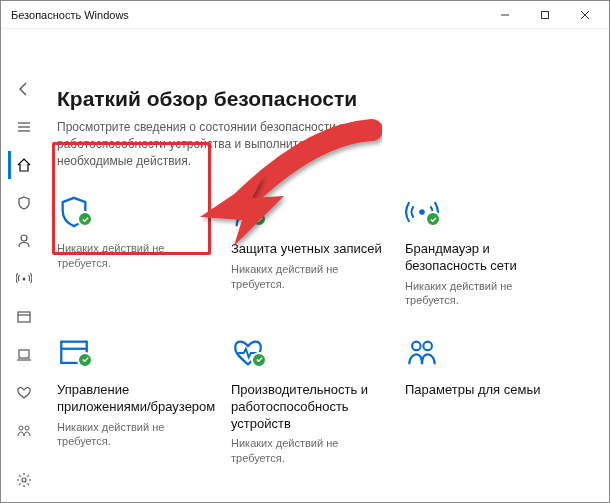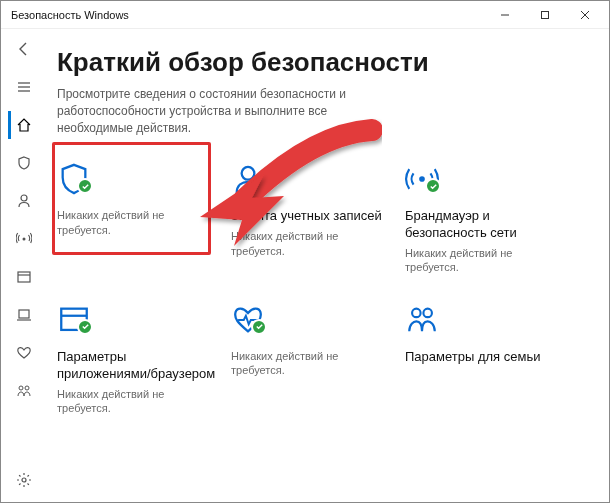--- a/index.html
+++ b/index.html
@@ -5,21 +5,21 @@
   * { box-sizing: border-box; margin: 0; padding: 0; }
   body {
     font-family: "Segoe UI", Tahoma, sans-serif;
     background: #fff;
     width: 610px;
     height: 503px;
     overflow: hidden;
     font-size: 12px;
     color: #1a1a1a;
   }
-  .window { display: flex; flex-direction: column; height: 100%; border: 1px solid #888; }
+  .window { display: flex; flex-direction: column; height: 100%; border: 1px solid #888; gap: 40px; }
   .titlebar {
     height: 28px;
     display: flex;
     align-items: center;
     padding: 0 4px 0 10px;
     border-bottom: 1px solid #eee;
     font-size: 11px;
     color: #111;
   }
   .titlebar .spacer { flex: 1; }
@@ -47,21 +47,21 @@
     cursor: pointer;
     border-left: 3px solid transparent;
   }
   .nav-ico.active { border-left-color: #0078d4; color: #000; }
   .nav-ico svg { width: 16px; height: 16px; }
   .content {
     flex: 1;
     padding: 18px 20px 0 14px;
     overflow: auto;
   }
-  h1 { font-size: 26px; font-weight: 600; margin-bottom: 8px; }
+  h1 { font-size: 21px; font-weight: 600; margin-bottom: 8px; }
   .subtitle {
     font-size: 12px;
     color: #5a5a5a;
     max-width: 300px;
     line-height: 1.4;
     margin-bottom: 26px;
   }
   .tiles {
     display: grid;
     grid-template-columns: repeat(3, 160px);
@@ -250,37 +250,38 @@
             <svg class="main-ic" width="34" height="34" viewBox="0 0 24 24">
                 <rect x="3" y="4" width="18" height="15" fill="none" stroke="currentColor" stroke-width="1.6"></rect>
                 <line x1="3" y1="9" x2="21" y2="9" stroke="currentColor" stroke-width="1.6"></line>
               </svg>
             <div class="badge">
                 <svg viewBox="0 0 10 10">
                   <path d="M2 5 L4 7 L8 3" fill="none" stroke="#fff" stroke-width="1.6"></path>
                 </svg>
               </div>
           </div>
-          <div class="tile-title">Параметры приложениями/браузером</div>
+          <div class="tile-title">Управление приложениями/браузером</div>
           <div class="tile-sub">Никаких действий не требуется.</div>
         </div>
 
 
         <div class="tile">
           <div class="tile-icon">
             <svg class="main-ic" width="34" height="34" viewBox="0 0 24 24">
                 <path d="M12 20 C5 14 2 11 3.2 6.5 C4.3 3 8.5 3 12 7 C15.5 3 19.7 3 20.8 6.5 C22 11 19 14 12 20 Z" fill="none" stroke="currentColor" stroke-width="1.6"></path>
                 <path d="M5 12 H9 L10.5 9 L12.5 15 L14 12 H19" fill="none" stroke="currentColor" stroke-width="1.4"></path>
               </svg>
             <div class="badge">
                 <svg viewBox="0 0 10 10">
                   <path d="M2 5 L4 7 L8 3" fill="none" stroke="#fff" stroke-width="1.6"></path>
                 </svg>
               </div>
           </div>
+          <div class="tile-title">Производительность и работоспособность устройств</div>
           <div class="tile-sub">Никаких действий не требуется.</div>
         </div>
 
         <div class="tile">
           <div class="tile-icon">
             <svg class="main-ic" width="34" height="34" viewBox="0 0 24 24">
                 <circle cx="8" cy="7" r="3" fill="none" stroke="currentColor" stroke-width="1.5"></circle>
                 <circle cx="16" cy="7" r="3" fill="none" stroke="currentColor" stroke-width="1.5"></circle>
                 <path d="M3 20 C3 15 6 13 8 13 C10 13 12 15 12 20 M12 20 C12 15 14 13 16 13 C18 13 21 15 21 20" fill="none" stroke="currentColor" stroke-width="1.5"></path>
               </svg>

